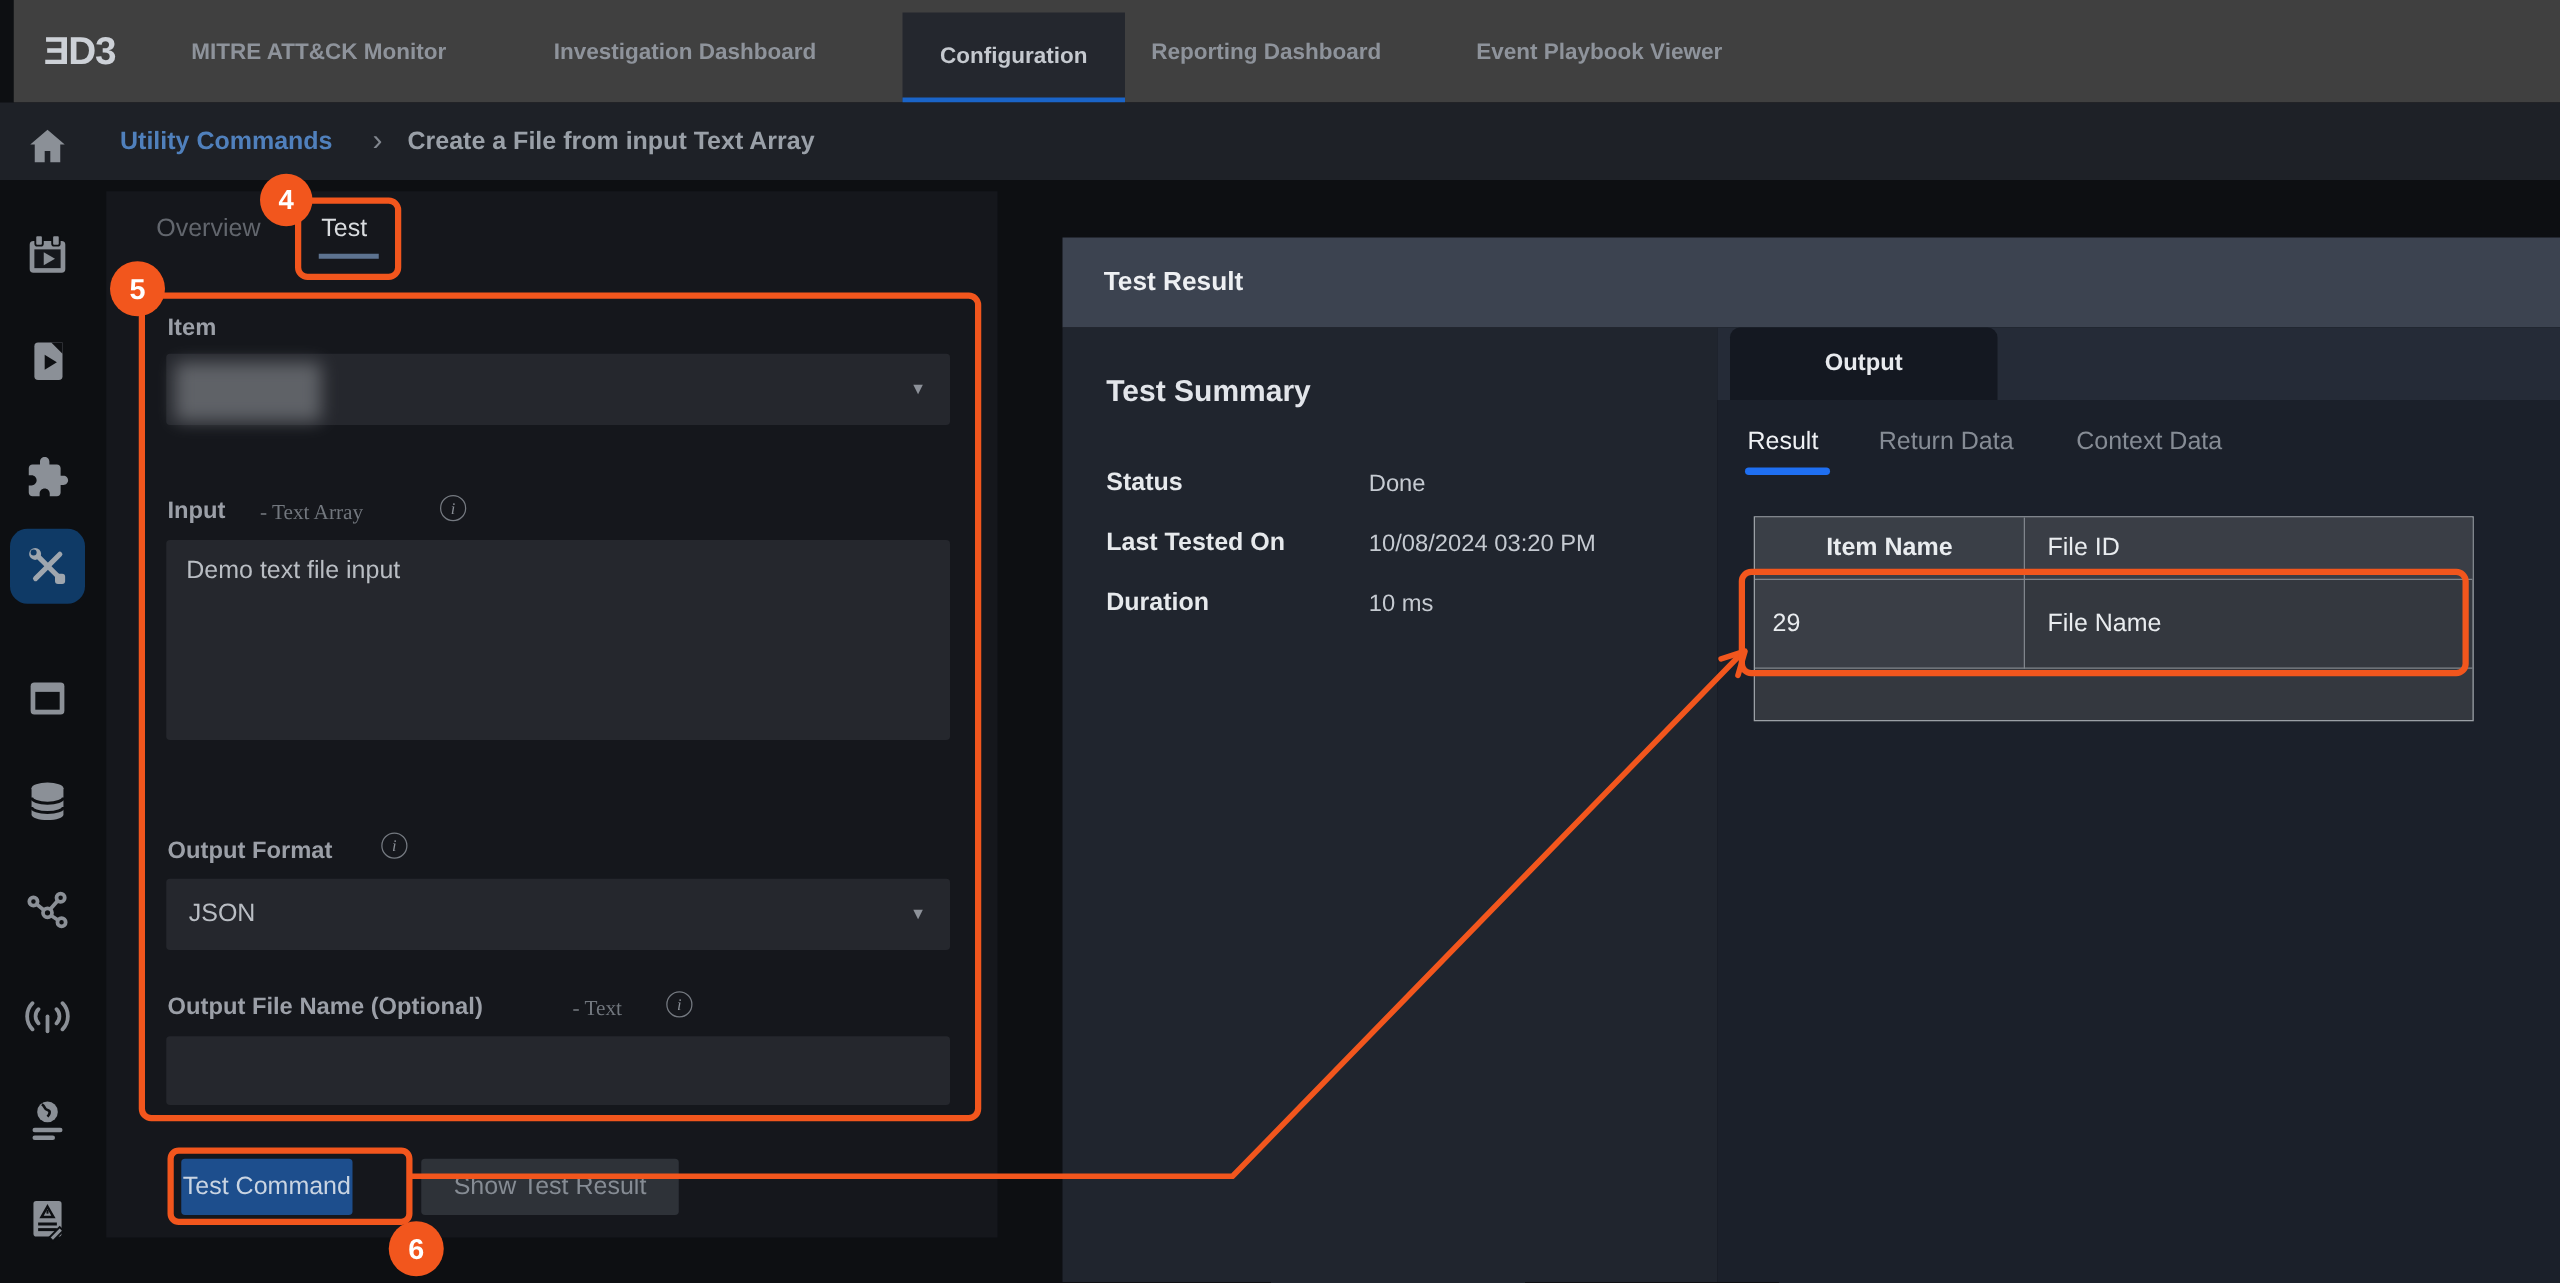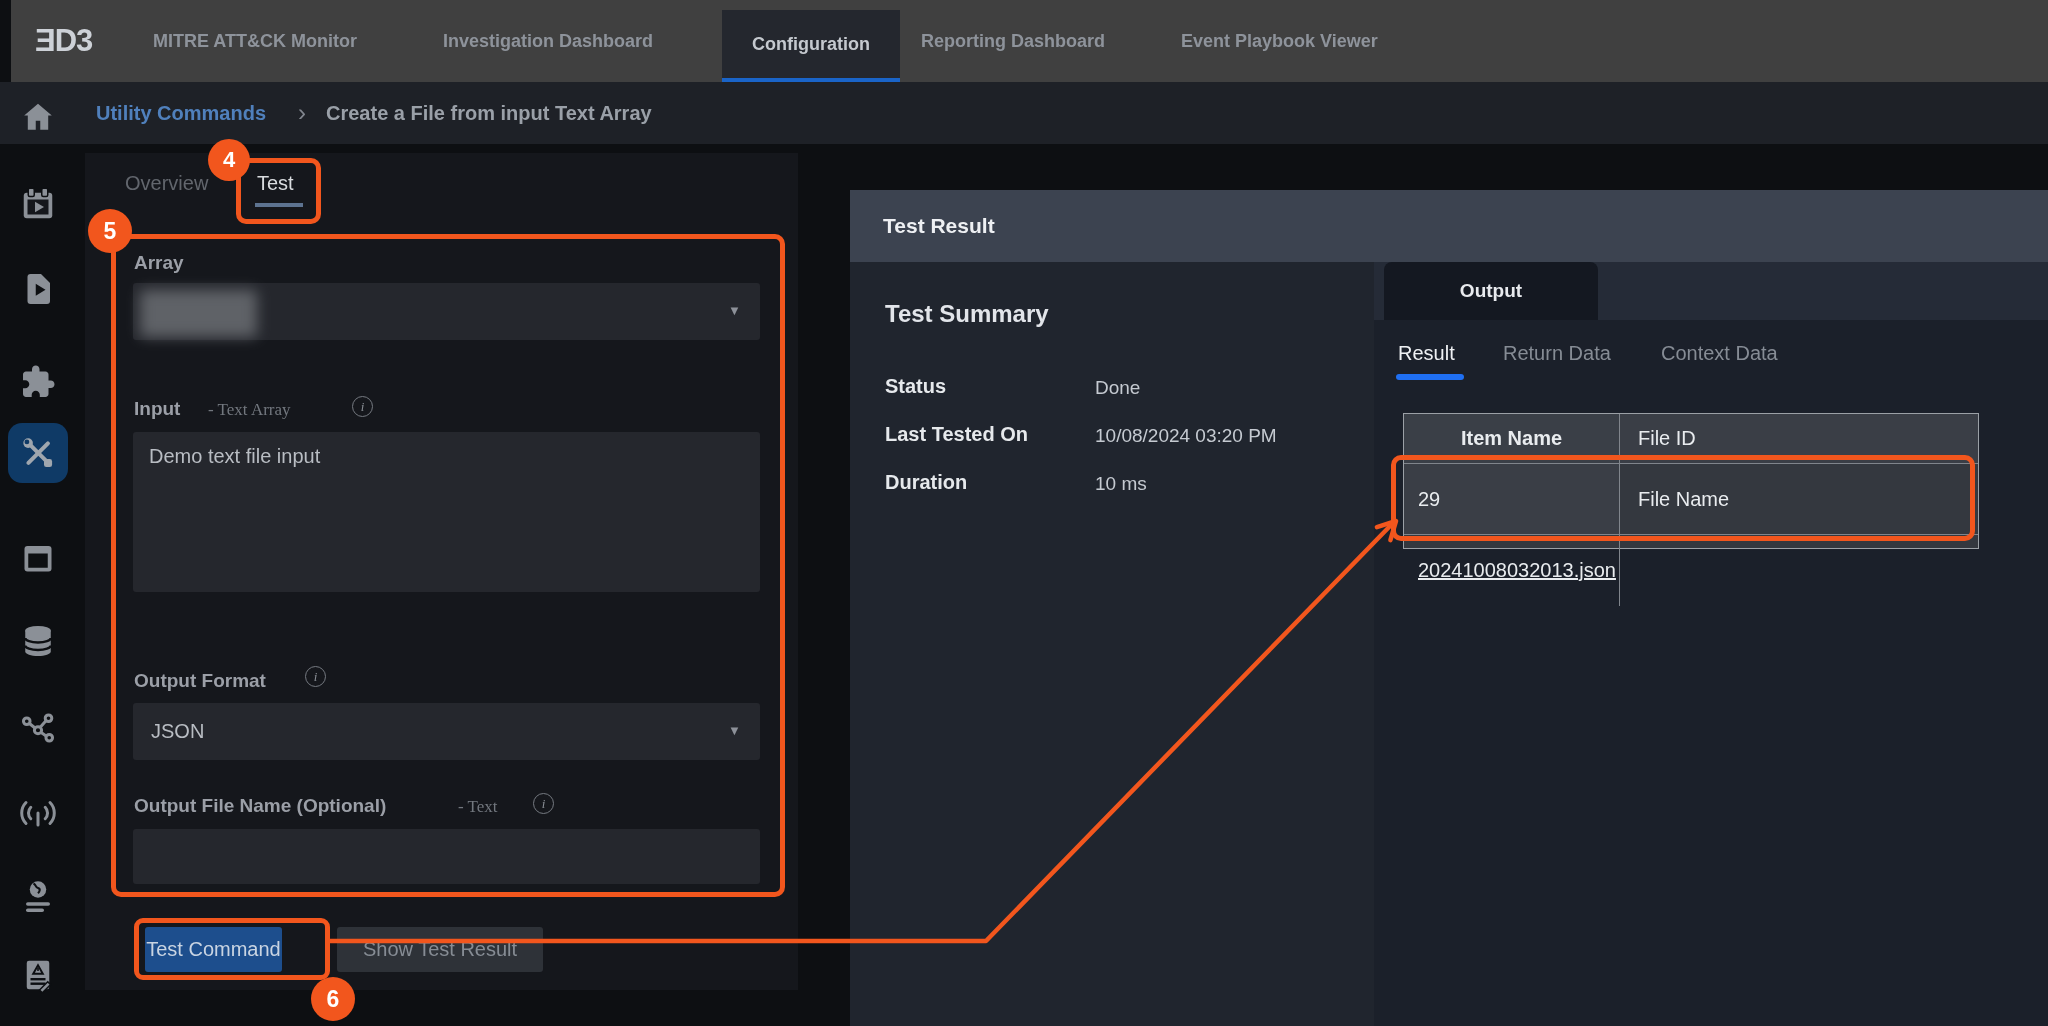--- a/index.html
+++ b/index.html
@@ -47,21 +47,21 @@
   .leftcol{position:absolute;left:850px;top:262px;width:524px;height:764px;background:#20252E;z-index:1;}
   .rightcol{position:absolute;left:1374px;top:262px;width:674px;height:764px;background:#1B202A;z-index:1;}
   .tabstrip{position:absolute;left:1374px;top:262px;width:674px;height:58px;background:#252B37;z-index:1;}
   .outputtab{position:absolute;left:1384px;top:262px;width:214px;height:58px;background:#141821;
              border-radius:8px 8px 0 0;display:flex;align-items:center;justify-content:center;
              font-size:19px;font-weight:bold;color:#e8eaee;z-index:2;cursor:pointer;}
   .sumlabel{position:absolute;font-size:20px;font-weight:bold;color:#e6e9ec;z-index:2;}
   .sumval{position:absolute;left:1095px;font-size:19px;color:#c5cad1;z-index:2;}
   .rtab{position:absolute;top:342px;font-size:20px;z-index:2;cursor:pointer;}
   
-  .tbl{position:absolute;left:1403px;top:413px;width:576px;height:136px;z-index:2;
+  .tbl{position:absolute;left:1403px;top:413px;width:576px;height:164px;z-index:2;
        display:grid;grid-template-columns:216px 1fr;grid-template-rows:50px 71px 71px;
        border:1px solid #9BA0A6;background:#34383F;font-size:20px;color:#e9ecef;}
   .tbl>div{border-right:1px solid #80858C;border-bottom:1px solid #80858C;display:flex;align-items:center;}
   .tbl>div:nth-child(2n){border-right:none;}
   .tbl>div:nth-child(5),.tbl>div:nth-child(6){border-bottom:none;}
   .th{background:#3A3F47;font-weight:bold;justify-content:center;}
   .tdname{padding-left:18px;}
   .tdval{padding-left:14px;}
   .hl{background:#3A3E46;}
   .flink{color:#e9ecef;text-decoration:underline;cursor:pointer;}
@@ -185,21 +185,21 @@
       <rect x="7" y="17" width="10" height="1.6" fill="#0d0f12"></rect>
       <path d="M13 22l5.5-5.5 1.9 1.9L14.9 23.9z" fill="#8b9097" stroke="#0d0f12" stroke-width="1"></path>
     </svg>
   </div>
 
   <div class="lpanel"></div>
   <div class="ptab" style="left:125px;color:#62666d">Overview</div>
   <div class="ptab" style="left:257px;color:#d9dcdf">Test</div>
   <div class="abs" style="left:255px;top:203px;width:48px;height:4px;background:var(--test-underline);z-index:2"></div>
 
-  <div class="label" style="left:134px;top:252px">Array</div>
+  <div class="label" style="left:134px;top:252px">Item</div>
   <div class="field" style="top:283px;height:57px"></div>
   <div class="blurchip"></div>
   <div class="caret" style="top:303px">▼</div>
 
   <div class="label" style="left:134px;top:398px">Input</div>
   <div class="hint" style="left:208px;top:400px">- Text Array</div>
   <div class="infoi" style="left:352px;top:396px">i</div>
   <textarea class="field" style="top: 432px; height: 160px; padding: 13px 16px; resize: none;">Demo text file input</textarea>
 
   <div class="label" style="left:134px;top:670px">Output Format</div>
@@ -236,23 +236,20 @@
   <div class="rtab" style="left:1398px;color:#eff1f4">Result</div>
   <div class="abs" style="left:1396px;top:374px;width:68px;height:6px;border-radius:3px;background:var(--result-underline);z-index:2"></div>
   <div class="rtab" style="left:1503px;color:#868c95">Return Data</div>
   <div class="rtab" style="left:1661px;color:#868c95">Context Data</div>
 
   <div class="tbl">
     <div class="th">Item Name</div>
     <div class="tdname hl">File ID</div>
     <div class="tdval hl">29</div>
     <div class="tdname">File Name</div>
-    <div class="tdval">
-      <span class="flink">20241008032013.json</span>
-    </div>
   </div>
 
   <svg id="arrow" width="2048" height="1026">
     <polyline points="329,941 986,941 1392,524" fill="none" stroke="var(--accent)" stroke-width="4.5" stroke-linejoin="round"></polyline>
     <path d="M1376.9,527.1 L1396,521 L1390.4,540.2" fill="none" stroke="var(--accent)" stroke-width="4.5" stroke-linecap="round" stroke-linejoin="round"></path>
   </svg>
 
   <div class="obox" style="left:236px;top:158px;width:85px;height:66px"></div>
   <div class="badge" style="left:208px;top:139px;width:42px;height:42px;font-size:22px">4</div>
   <div class="obox" style="left:111px;top:234px;width:674px;height:663px"></div>

